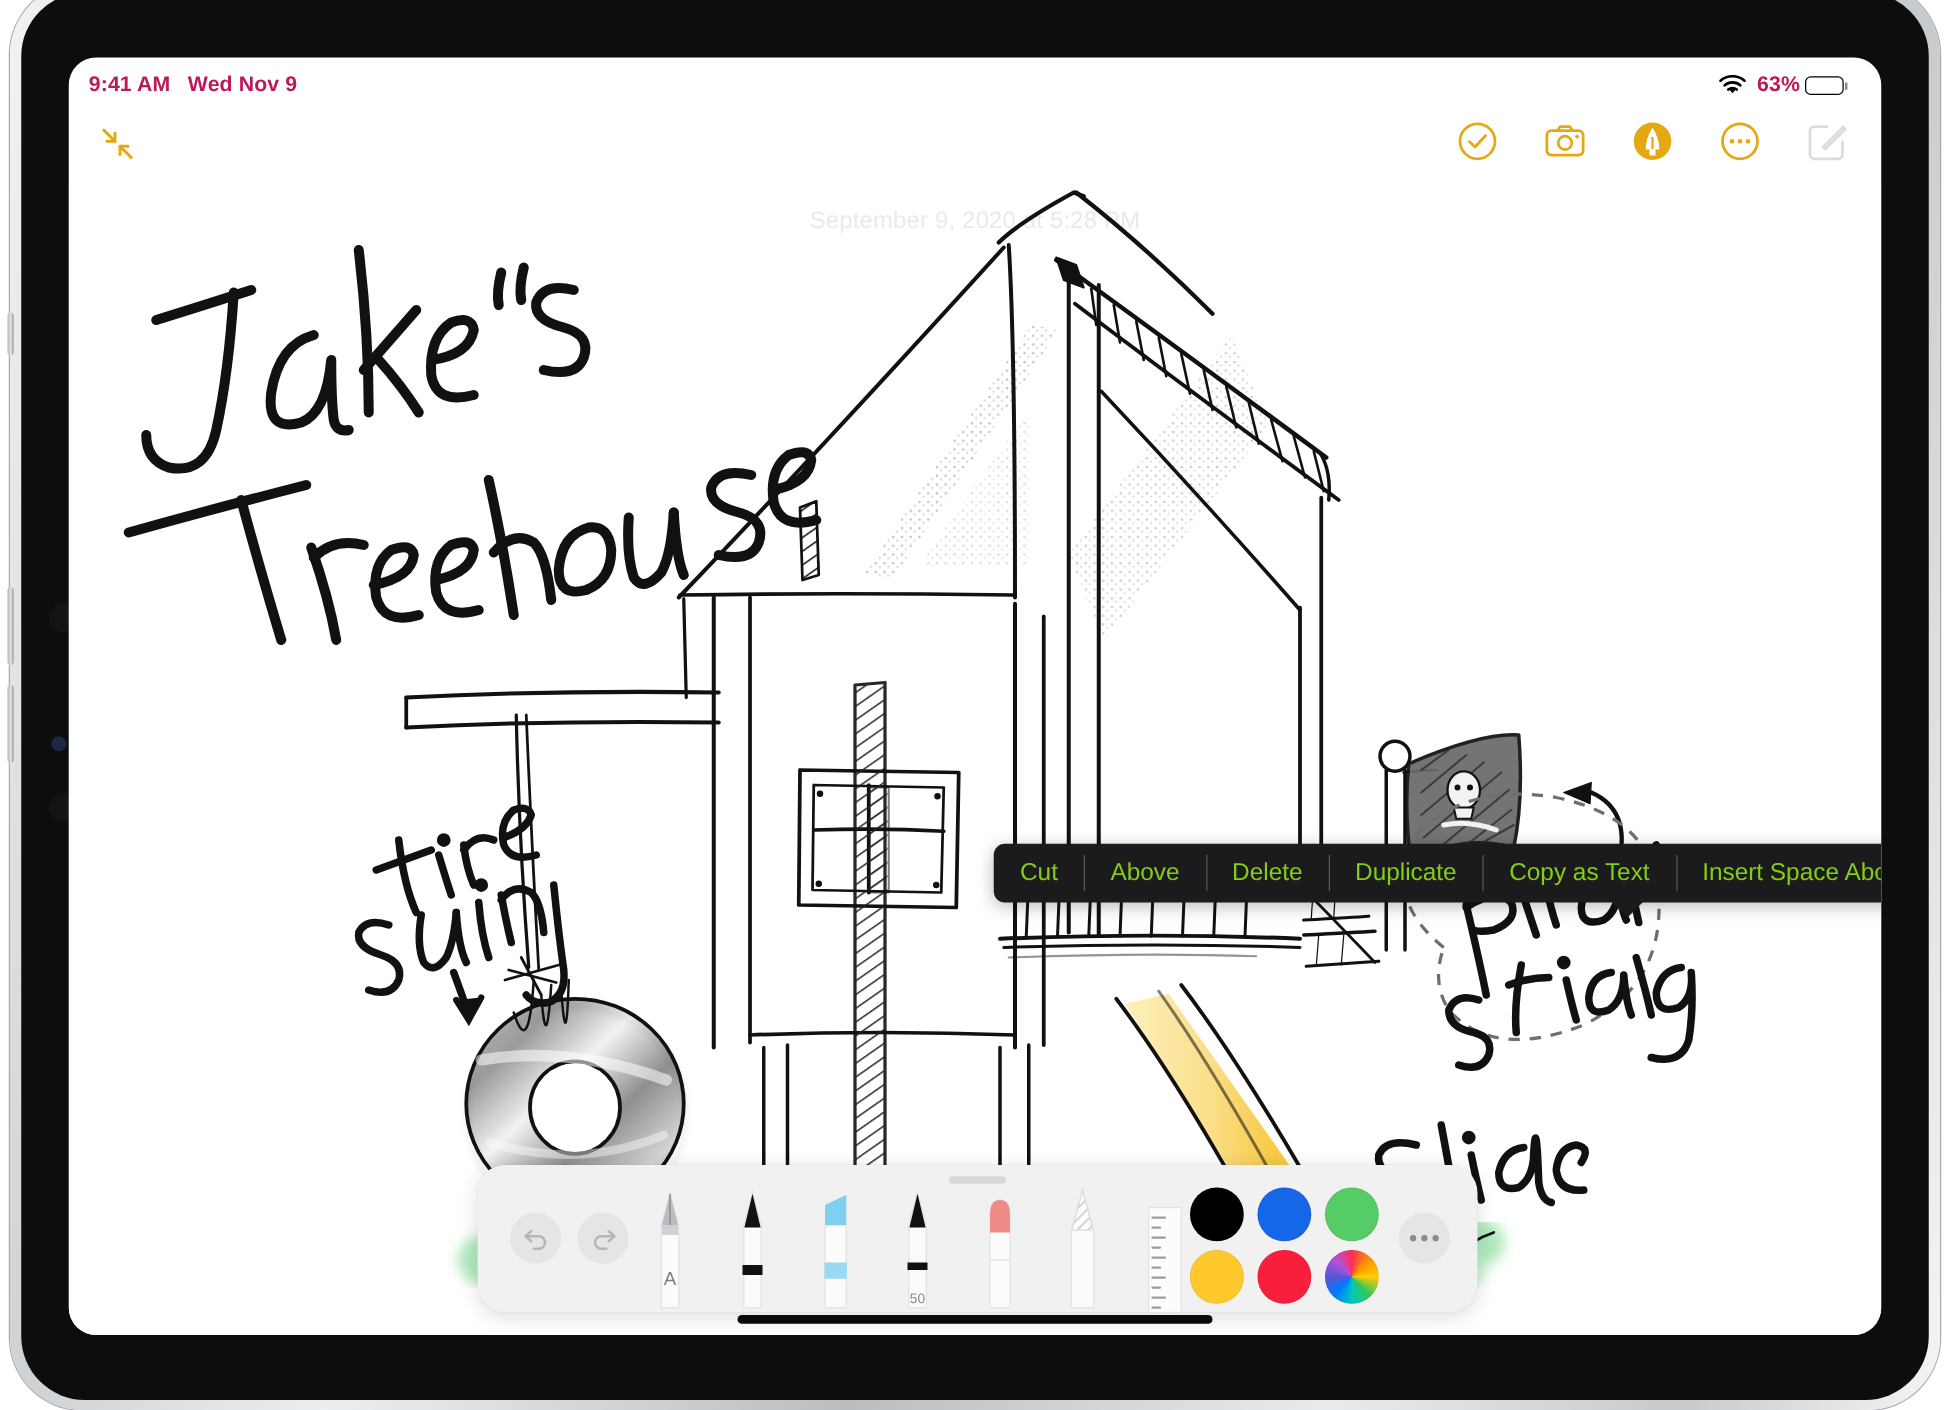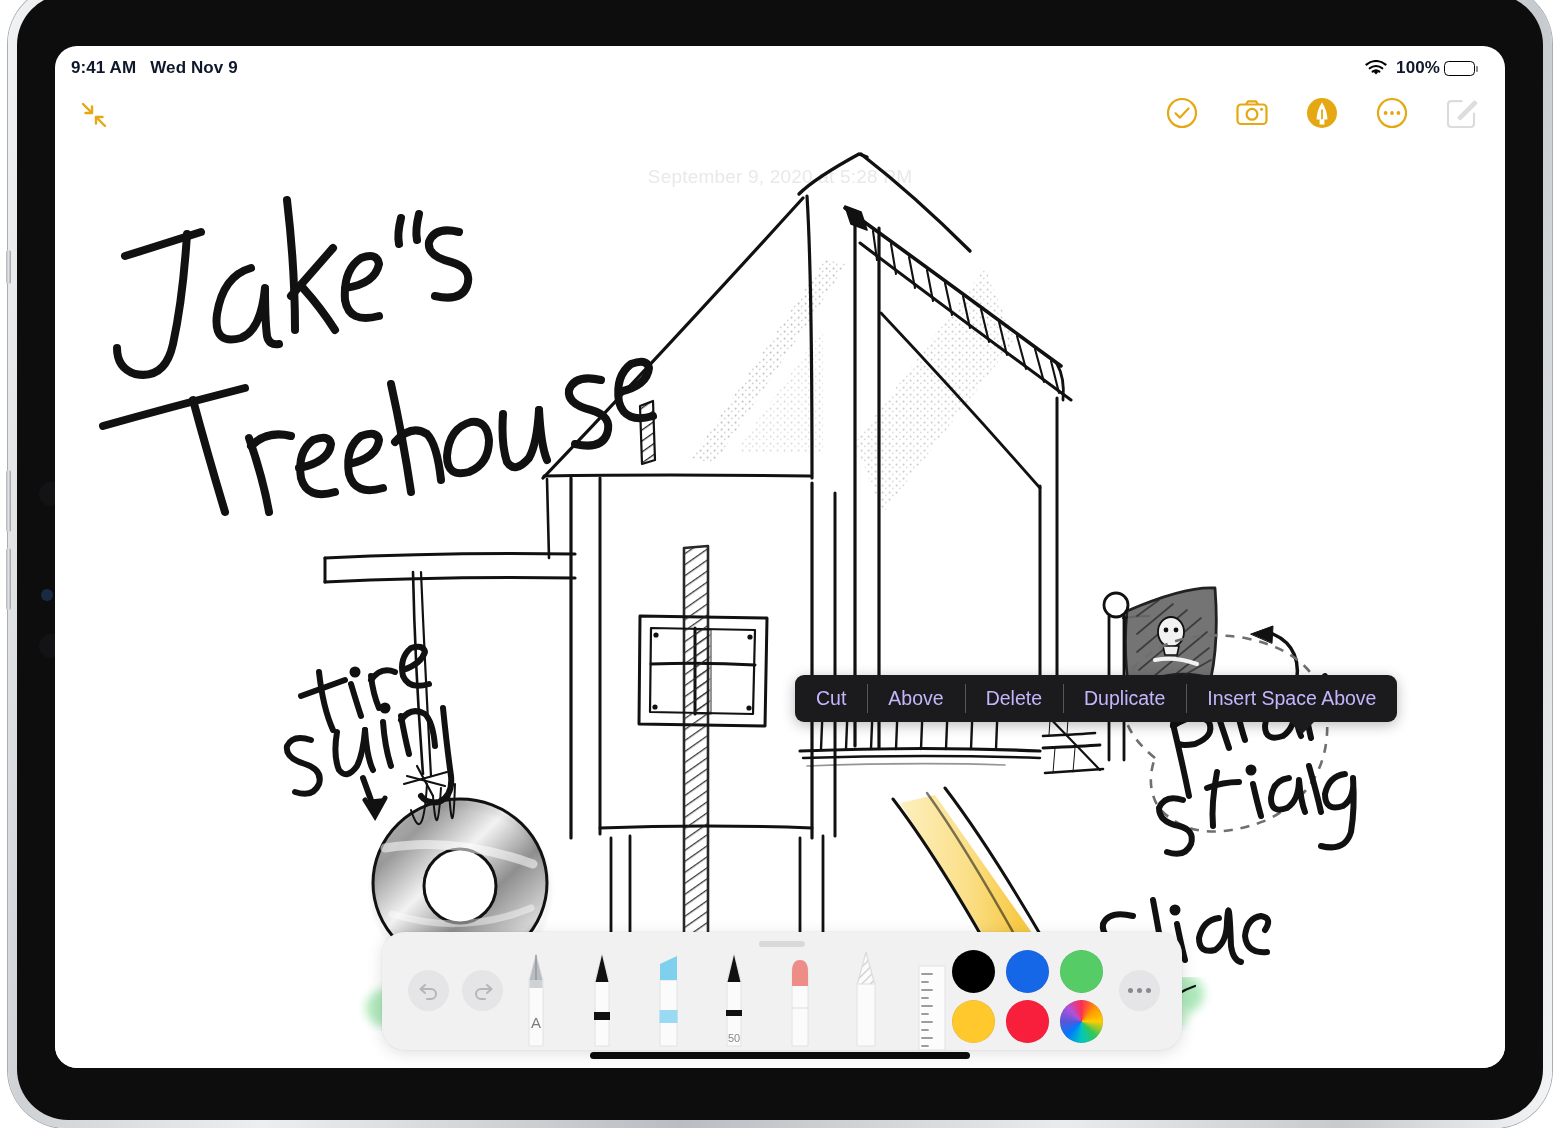--- a/index.html
+++ b/index.html
@@ -62,21 +62,21 @@
   }
 
   
   .statusbar {
     position: absolute; left: 0; top: 0;
     width: 100%; height: 44px;
     display: flex; align-items: center;
     justify-content: space-between;
     padding: 0 30px 0 16px;
     font-size: 17px; font-weight: bold;
-    color: #0f172a;
+    color: #be185d;
     letter-spacing: .1px;
   }
   .sb-left { display: flex; align-items: baseline; gap: 14px; }
   .sb-right { display: flex; align-items: center; gap: 9px; }
 
   .wifi-icon { width: 22px; height: 17px; display:block; }
   .batt { display: flex; align-items: center; gap: 4px; }
   .batt-pct { font-size: 17px; font-weight: bold; }
   .batt-body {
     position: relative;
@@ -134,21 +134,21 @@
     border-radius: 9px;
     display: flex;
     align-items: stretch;
     box-shadow: 0 3px 14px rgba(0,0,0,.28);
     overflow: visible;
     z-index: 30;
   }
   .ctx-item {
     display: flex; align-items: center; justify-content: center;
     padding: 0 21px;
-    color: #c4b5fd;
+    color: #84cc16;
     font-size: 19.5px;
     white-space: nowrap;
     cursor: pointer;
     position: relative;
   }
   .ctx-item + .ctx-item::before {
     content: "";
     position: absolute; left: 0; top: 9px;
     width: 1px; height: 29px;
     background: rgba(255,255,255,.26);
@@ -255,21 +255,21 @@
         <span>Wed Nov 9</span>
       </div>
       <div class="sb-right">
         <svg class="wifi-icon" viewBox="0 0 22 17">
           <path d="M11 14.6 13.3 11.9A3.4 3.4 0 0 0 8.7 11.9Z" fill="#000"></path>
           <path d="M4.7 8.3A9.6 9.6 0 0 1 17.3 8.3" stroke="#000" stroke-width="2.1" fill="none" stroke-linecap="round"></path>
           <path d="M1.4 4.6A14.6 14.6 0 0 1 20.6 4.6" stroke="#000" stroke-width="2.1" fill="none" stroke-linecap="round"></path>
           <path d="M7.6 11.6A5.4 5.4 0 0 1 14.4 11.6" stroke="#000" stroke-width="2.1" fill="none" stroke-linecap="round"></path>
         </svg>
         <div class="batt">
-          <span class="batt-pct">100%</span>
+          <span class="batt-pct">63%</span>
           <span class="batt-body">
             <span class="batt-fill"></span>
             <span class="batt-tip"></span>
           </span>
         </div>
       </div>
     </div>
 
     <div class="note-toolbar">
 
@@ -638,20 +638,21 @@
           <path d="M1046 838 L1024 848 L1040 862" fill="#111" stroke-width="5"></path>
         </g>
 
       </svg>
 
       <div class="ctx-menu">
         <div class="ctx-item">Cut</div>
         <div class="ctx-item">Above</div>
         <div class="ctx-item">Delete</div>
         <div class="ctx-item">Duplicate</div>
+        <div class="ctx-item">Copy as Text</div>
         <div class="ctx-item">Insert Space Above</div>
         <div class="ctx-arrow"></div>
       </div>
 
       <div class="palette">
         <div class="palette-grabber"></div>
 
         <div class="pal-undo-wrap">
           <div class="round-btn">
             <svg width="22" height="20" viewBox="0 0 22 20">

